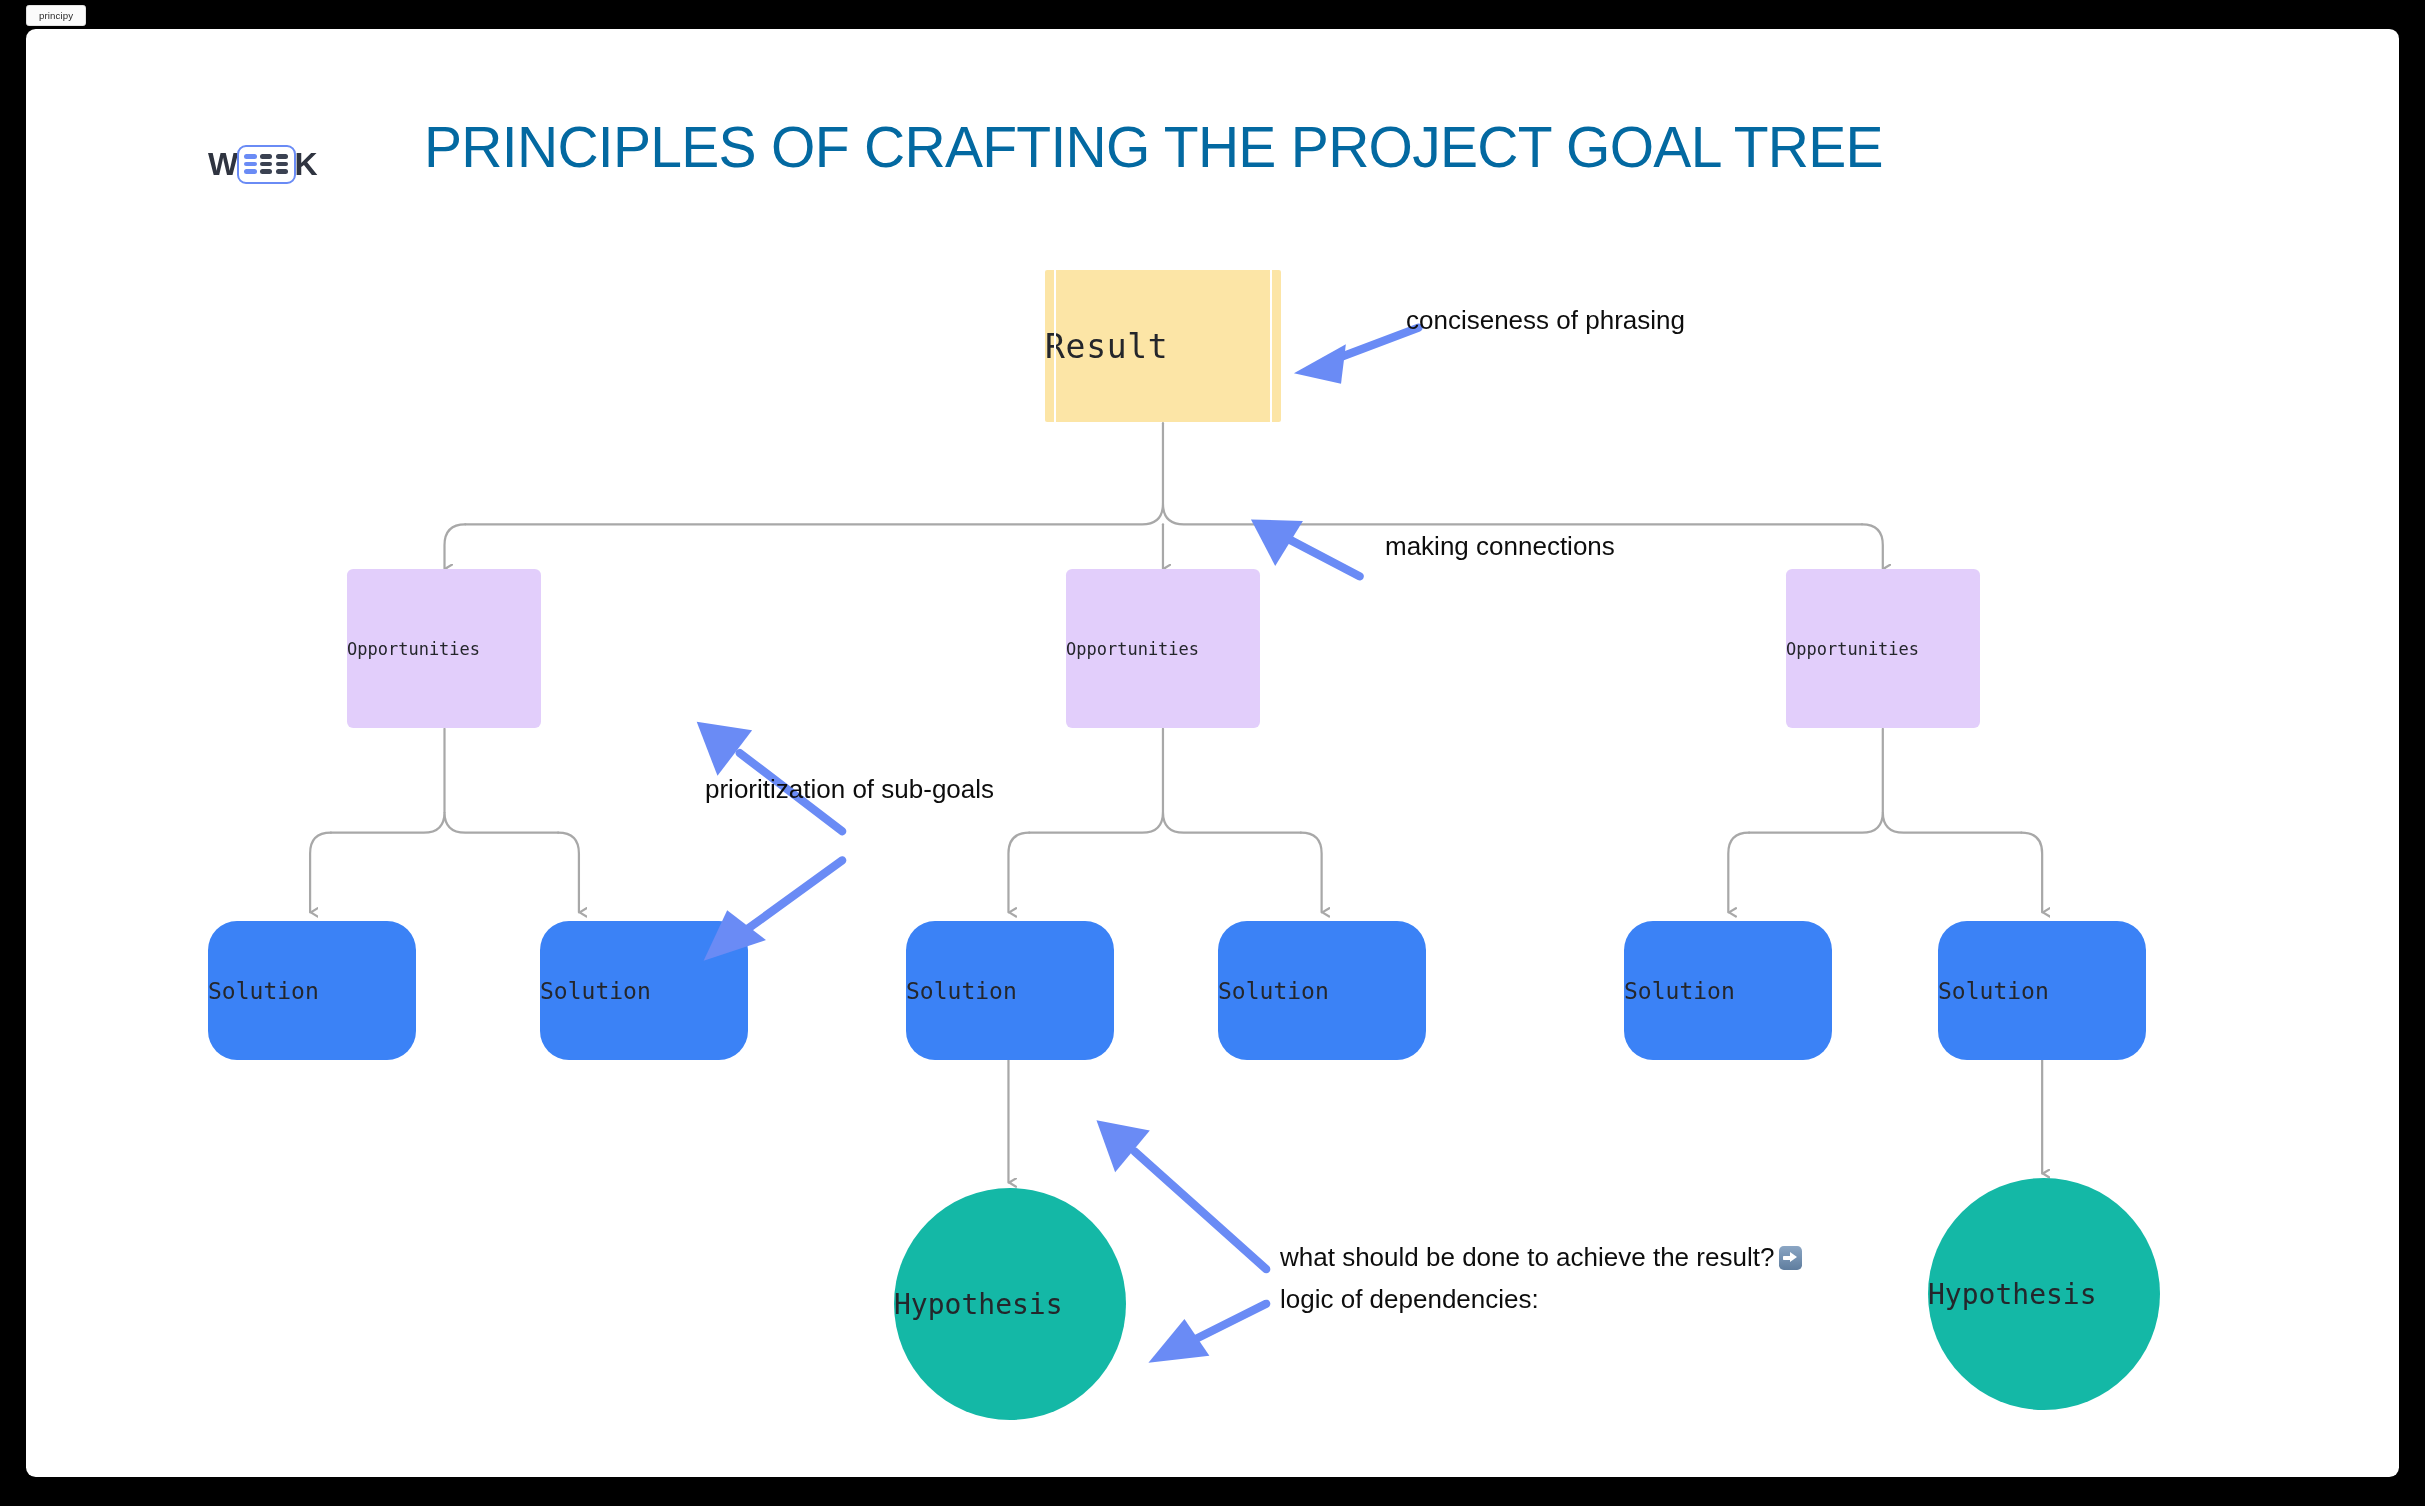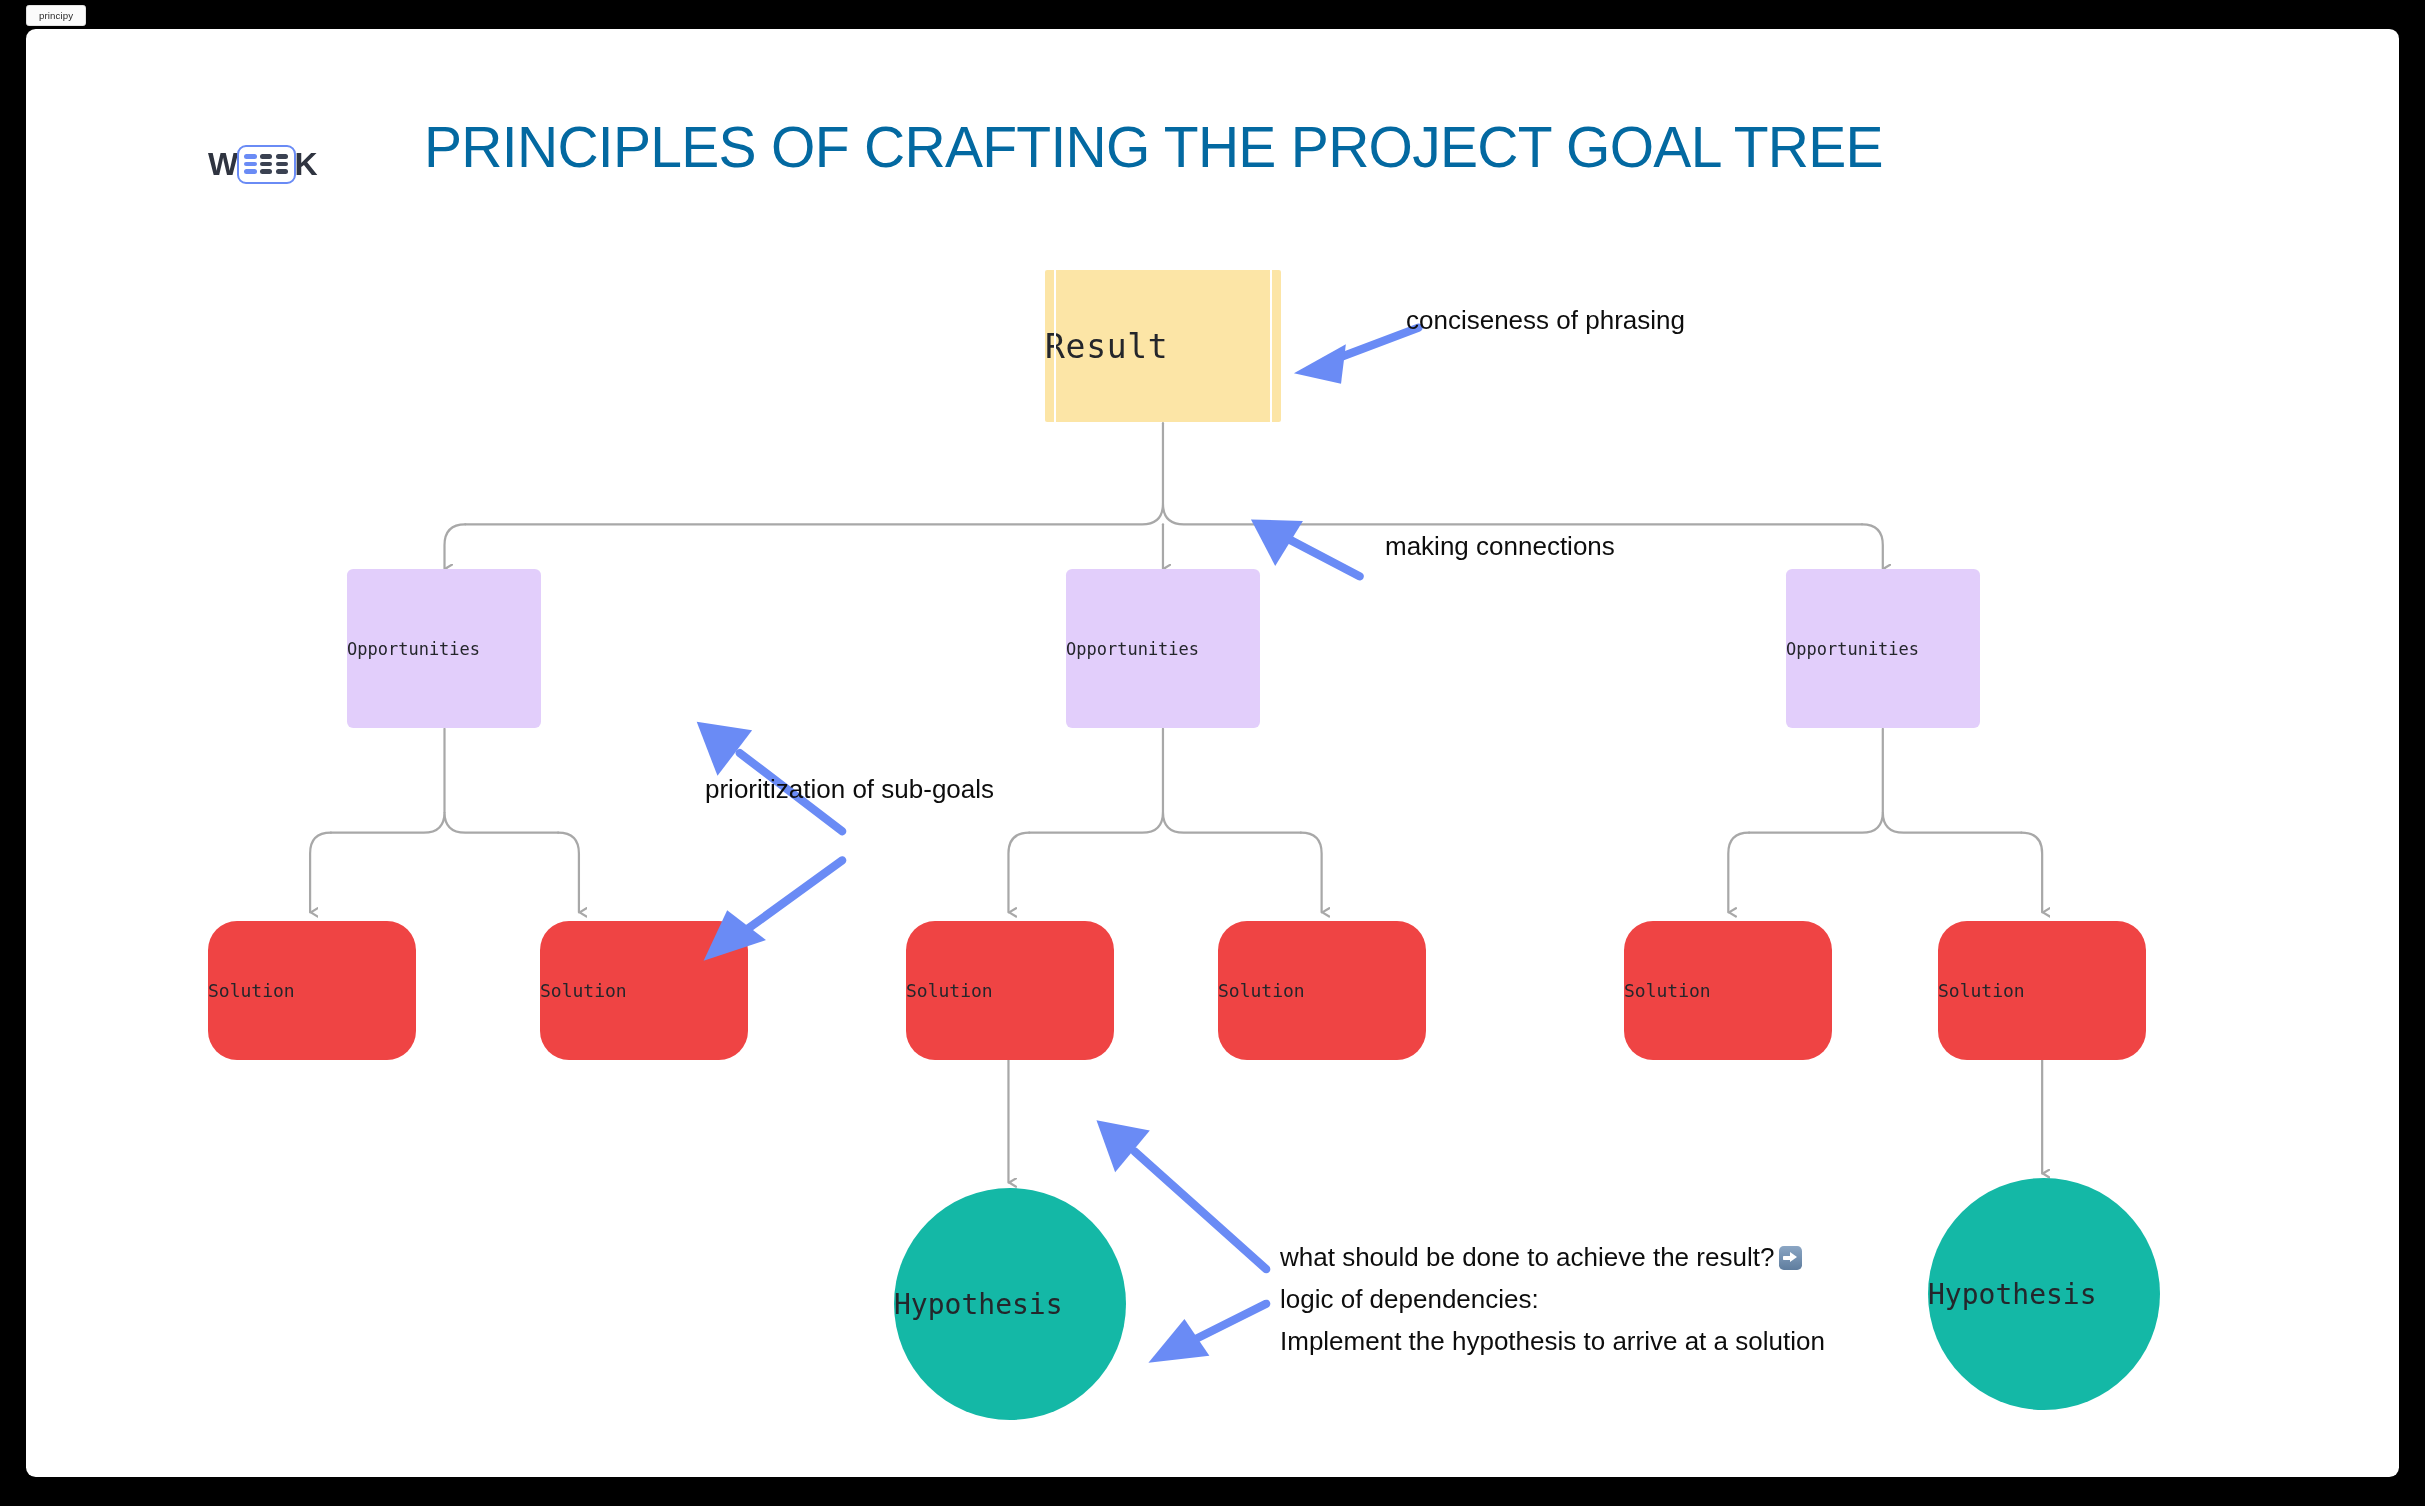--- a/index.html
+++ b/index.html
@@ -90,23 +90,23 @@
   }
   .node-result::before{ left:9px; }
   .node-result::after{ right:9px; }
 
   .node-opp{
     background:#e2ceFB;
     border-radius:6.2px;
     font-size:17px;
   }
   .node-sol{
-    background:#ef4444;
+    background:#3b82f6;
     border-radius:29px;
-    font-size:18px;
+    font-size:23px;
   }
   .node-hyp{
     background:#14b8a6;
     border-radius:50%;
     font-size:28px;
   }
 
   
   .anno{
     position:absolute;
@@ -280,18 +280,17 @@
 
     <div class="anno" style="left:1351px; top:500px;margin-left:8px;">making connections</div>
 
     <div class="anno" style="left:679px; top:743px;">prioritization of sub-goals</div>
 
     <div class="anno anno-multi" style="left:1254px; top:1207px;">
       <div>
         <span>what should be done to achieve the result?</span><span class="emoji-arrow"></span>
       </div>
       <div>logic of dependencies:</div>
-      <div>Implement the hypothesis to arrive at a solution</div>
     </div>
 
   </div>
 </div>
 
 
 </body></html>

